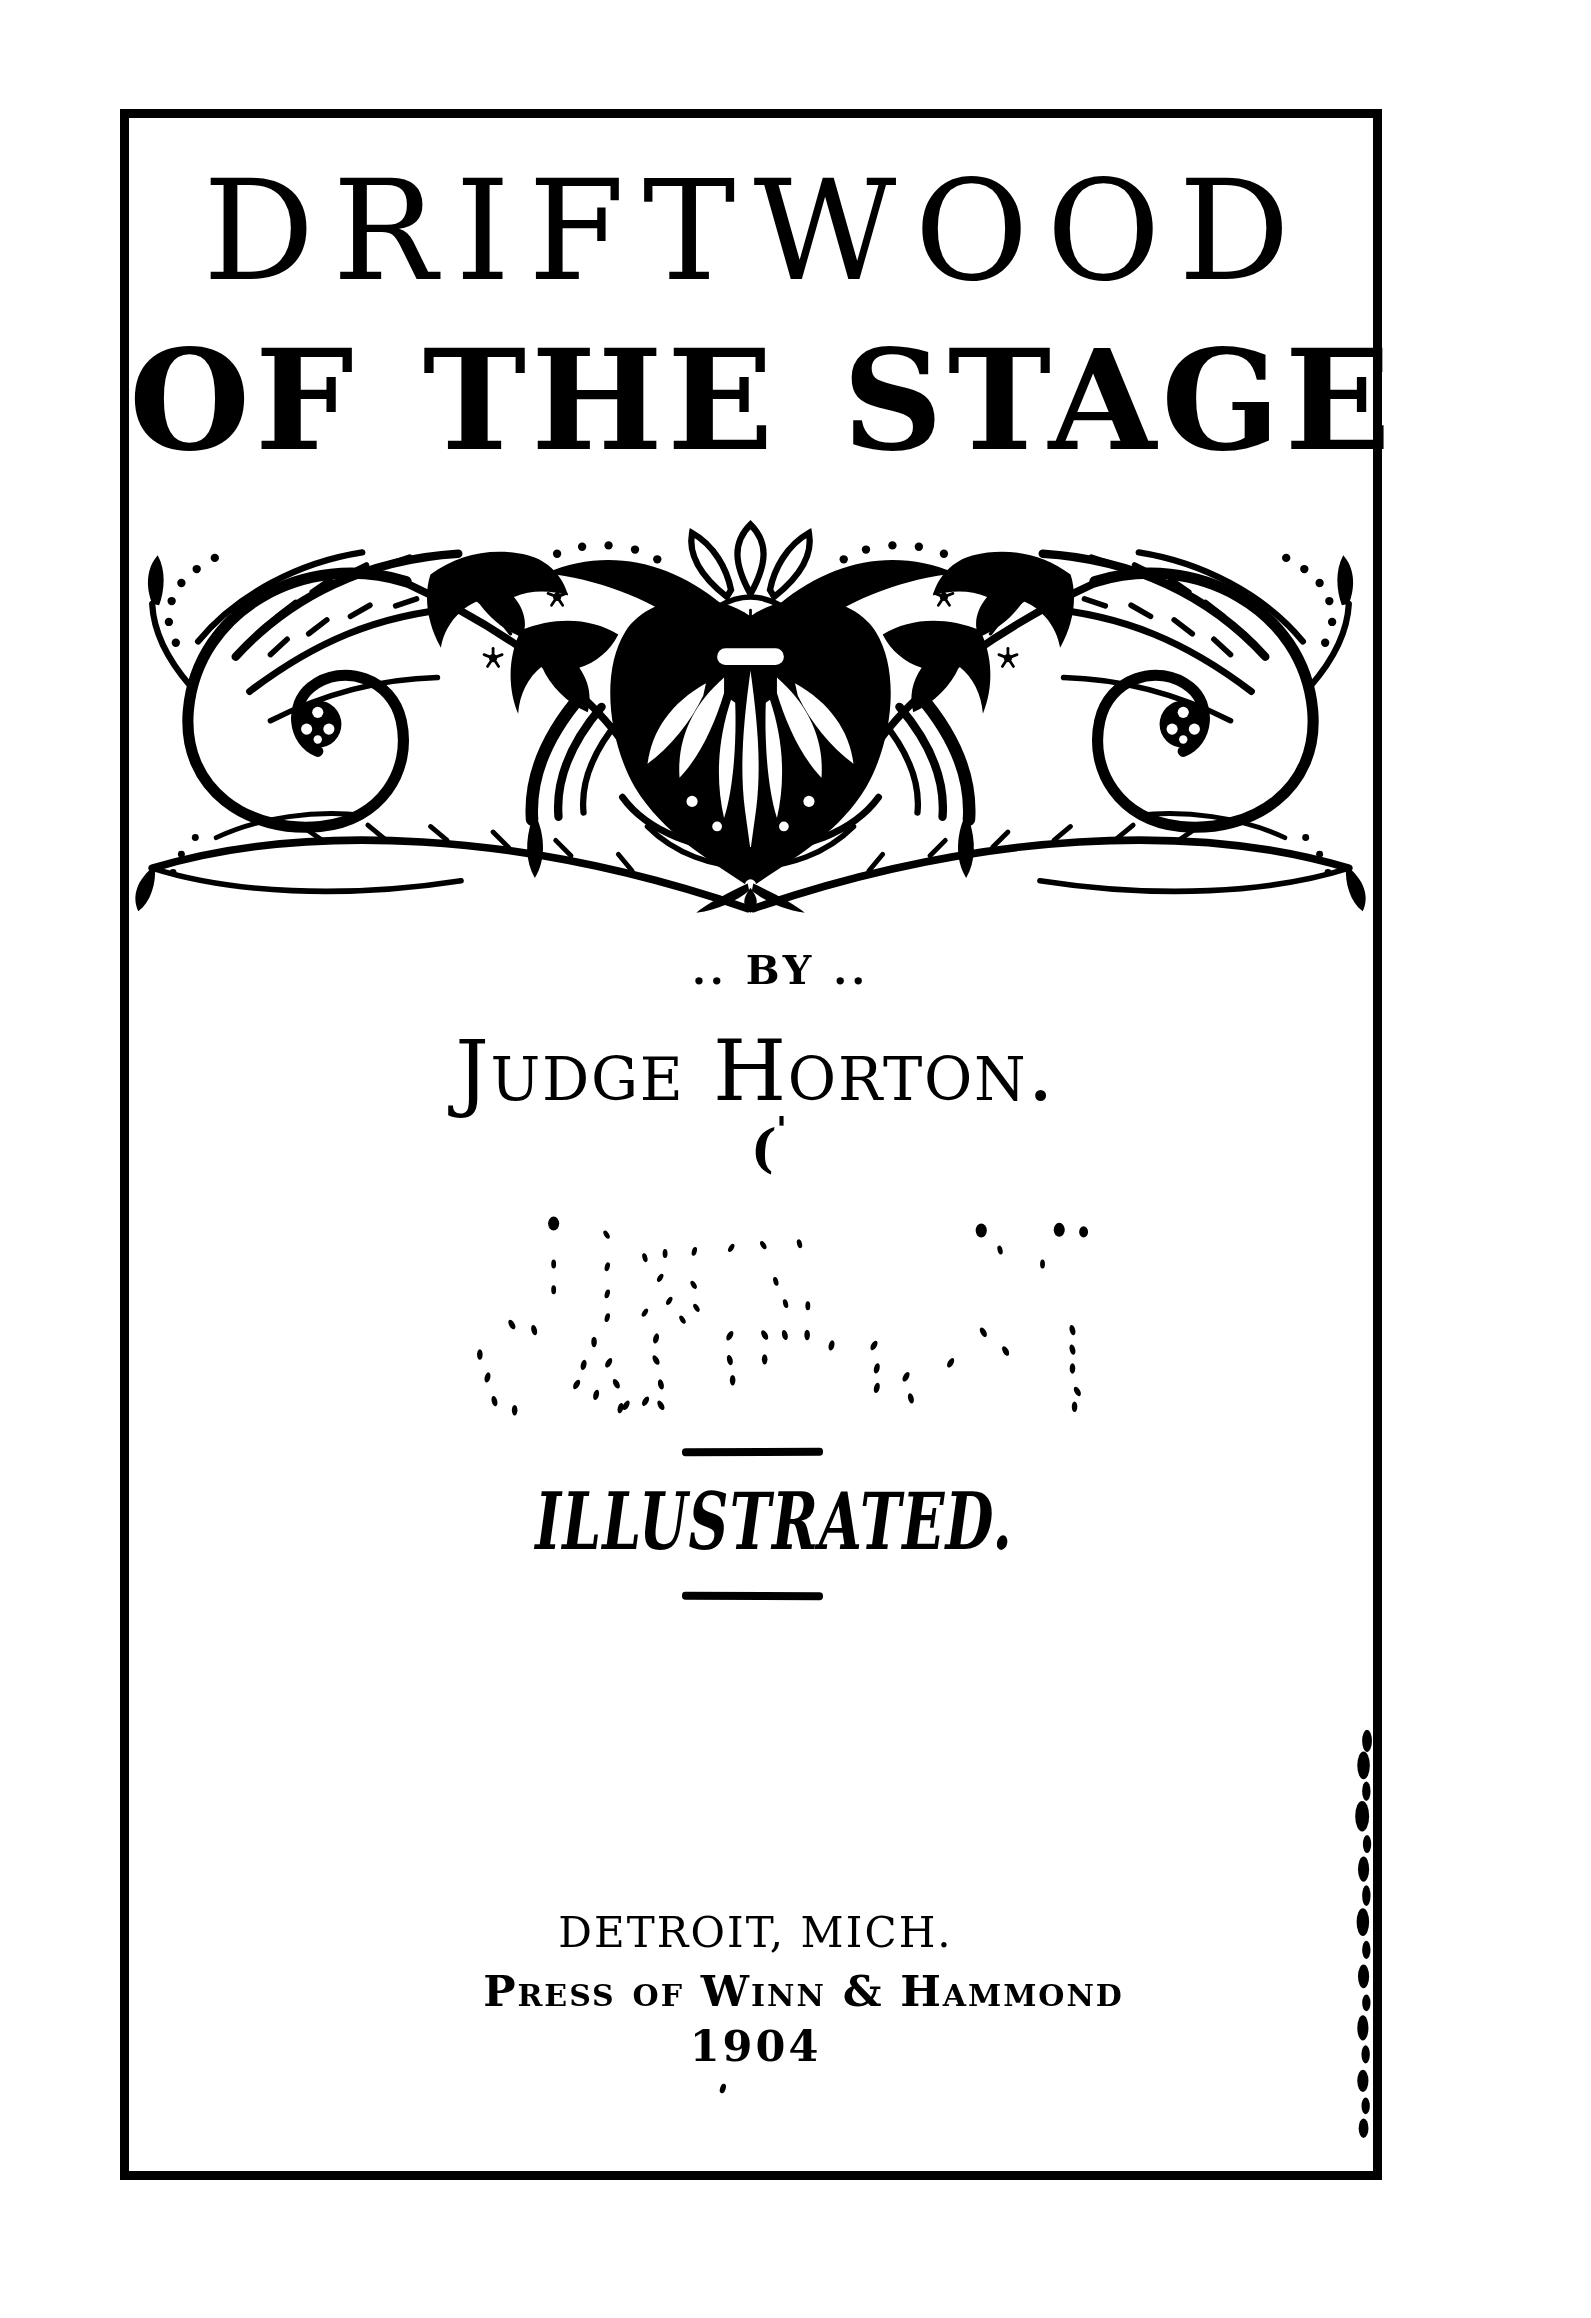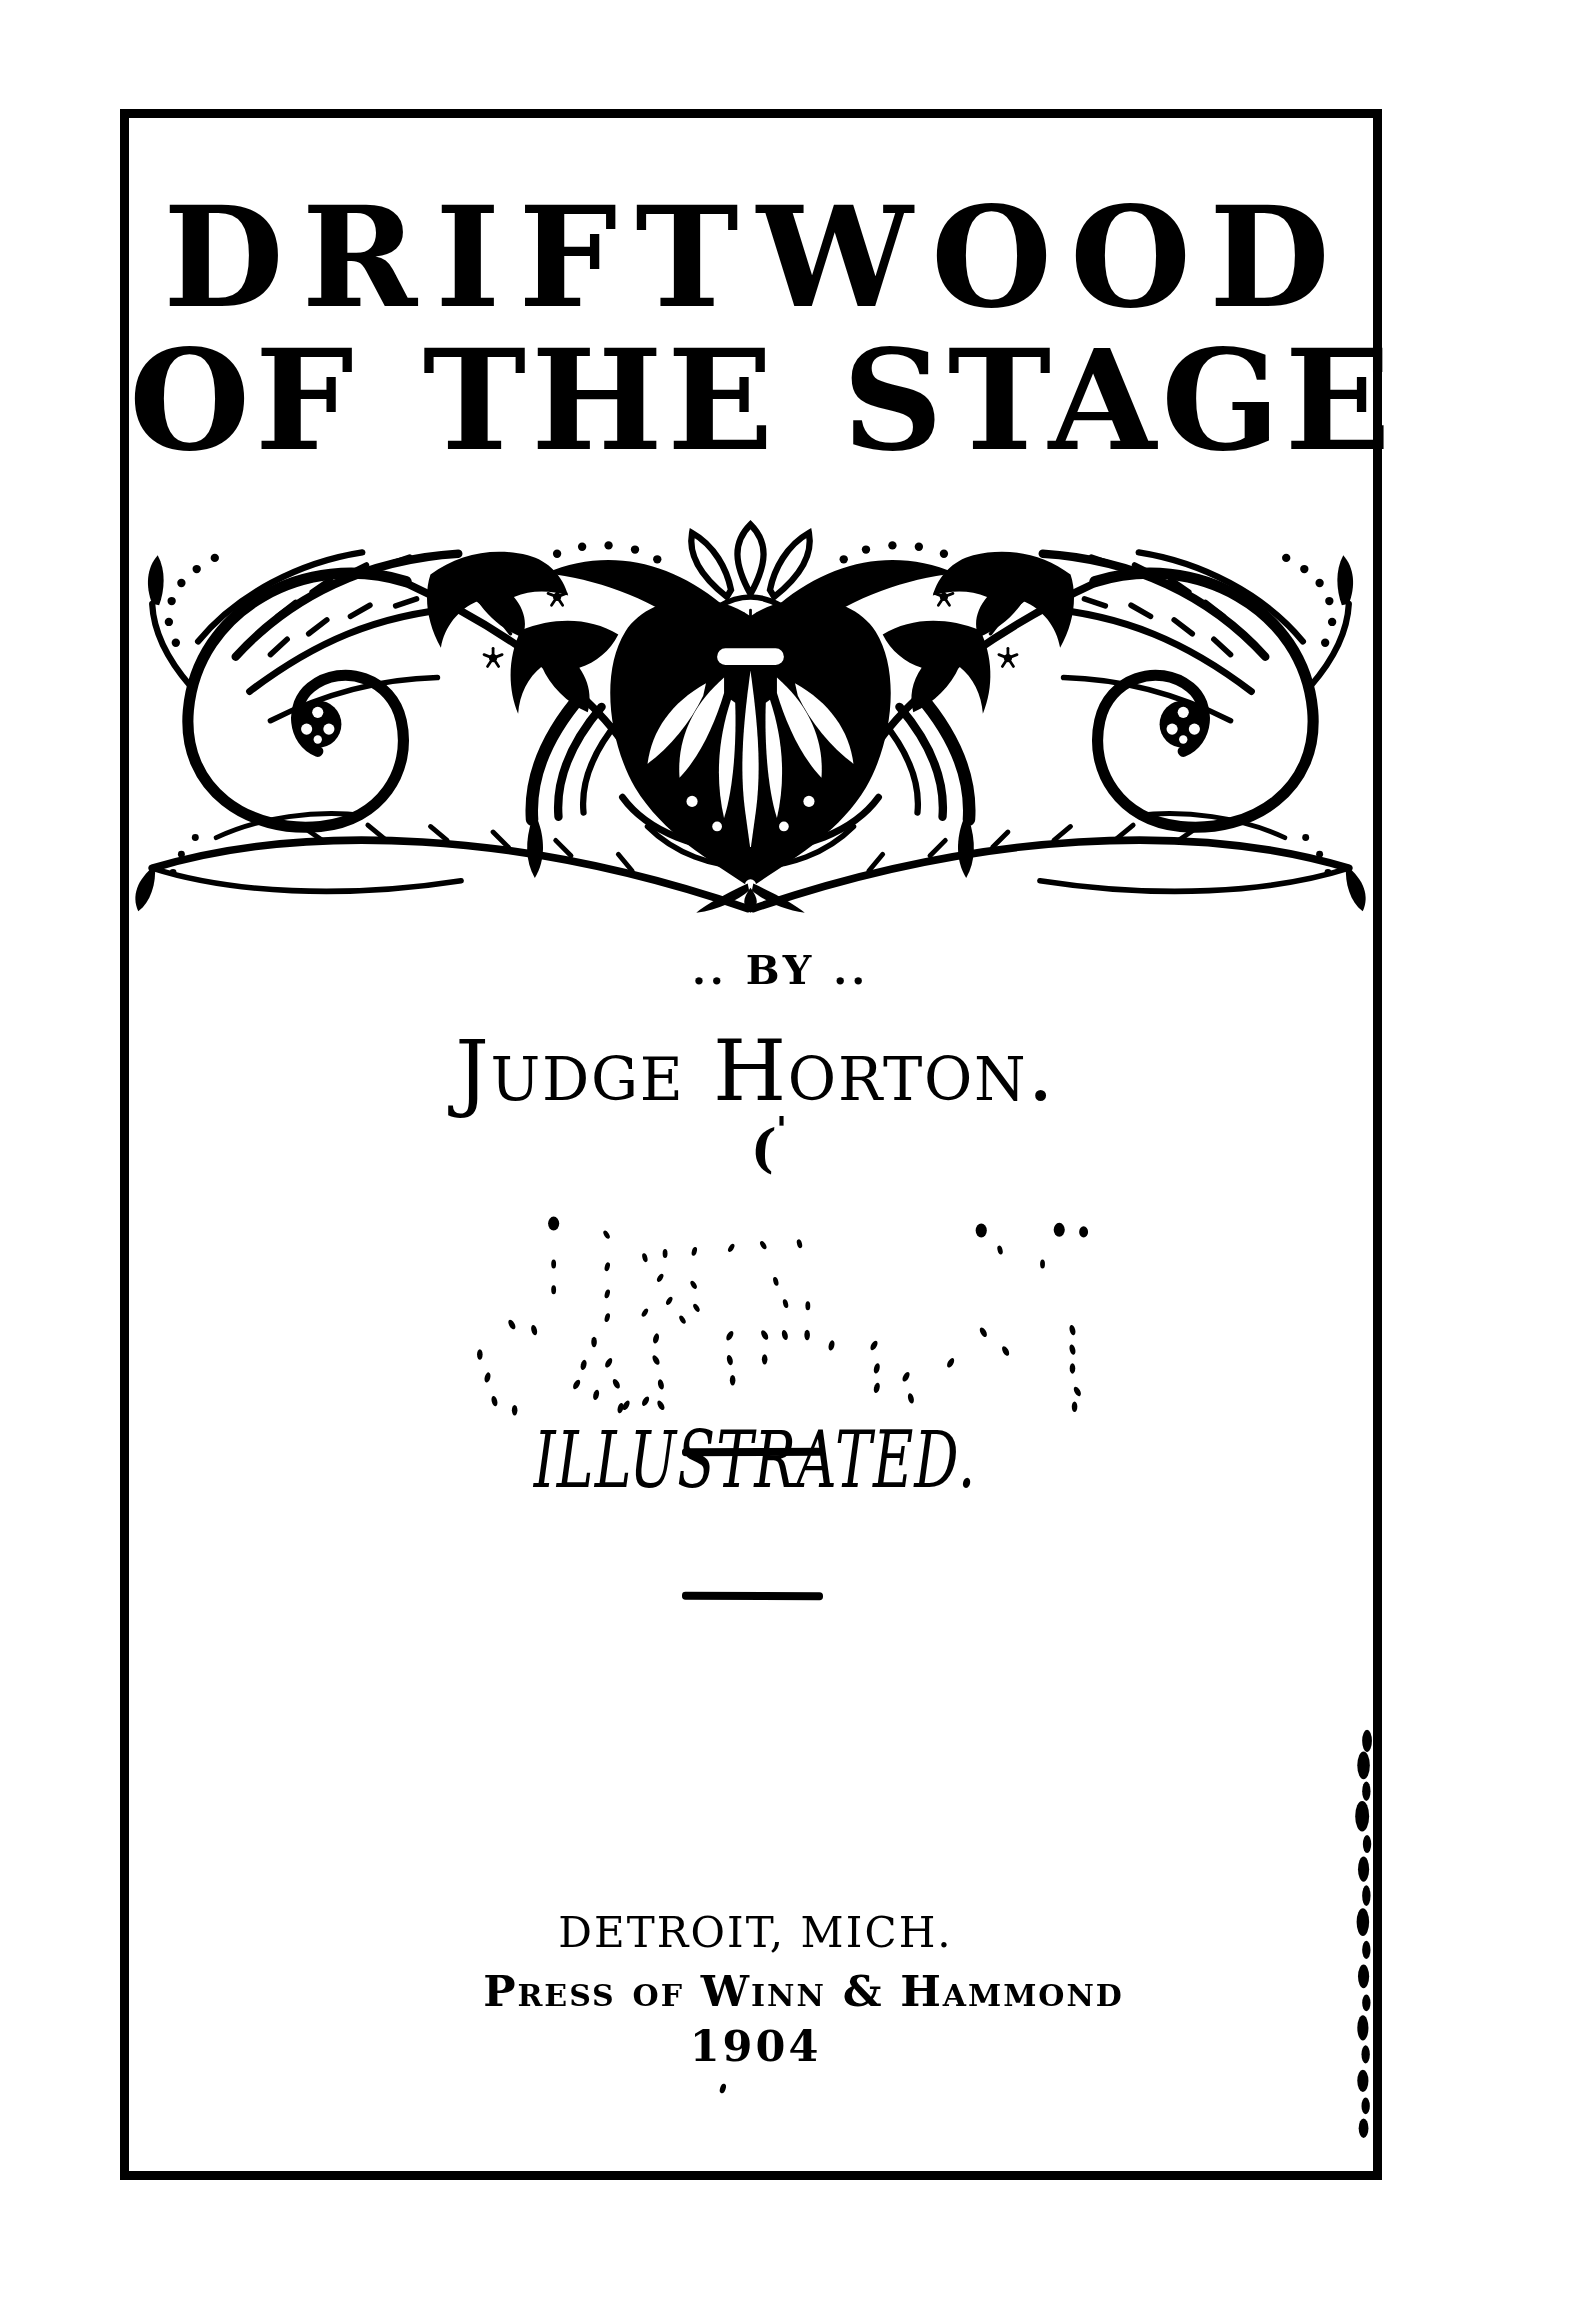--- a/index.html
+++ b/index.html
@@ -6,26 +6,26 @@
   body{
     width:1592px;height:2319px;position:relative;overflow:hidden;
     background:#ffffff;color:#000;
     font-family:"DejaVu Serif","Liberation Serif",serif;
   }
   .frame{
     position:absolute;left:120px;top:109px;width:1244px;height:2053px;
     border:9px solid #000;
   }
   .centered{position:absolute;left:129px;width:1253px;text-align:center;white-space:nowrap;}
-  .title1{top:188px;font-weight:bold;font-size:139px;line-height:1;letter-spacing:.13em;}
+  .title1{top:162px;font-weight:normal;font-size:139px;line-height:1;letter-spacing:.13em;}
   .title2{top:331px;font-weight:bold;font-size:139px;line-height:1;letter-spacing:.035em;word-spacing:.08em;}
   .byline{top:950px;font-weight:bold;font-size:40px;line-height:1;letter-spacing:.10em;padding-left:25px;}
   .author{top:1029px;font-weight:normal;font-size:84px;line-height:1;
           font-variant-caps:small-caps;letter-spacing:.02em;}
-  .illus{top:1421px;font-weight:normal;font-style:italic;font-size:79px;line-height:1;}
+  .illus{top:1482px;font-weight:bold;font-style:italic;font-size:79px;line-height:1;padding-left:19px;}
   .illus .squeeze{display:inline-block;transform:scaleX(.70);transform-origin:center;letter-spacing:.02em;}
   .rule{position:absolute;left:682px;width:141px;height:7.7px;background:#000;border-radius:3.5px;}
   .rule1{top:1448px;transform:rotate(-.3deg);}
   .rule2{top:1592px;transform:rotate(.2deg);}
   .city{top:1912px;font-weight:normal;font-size:42px;line-height:1;letter-spacing:.05em;}
   .press{top:1970px;font-weight:bold;font-size:43px;line-height:1;
          font-variant-caps:small-caps;letter-spacing:.045em;padding-left:48px;}
   .year{top:2025px;font-weight:bold;font-size:43px;line-height:1;letter-spacing:.07em;}
   .ornament{position:absolute;left:131px;top:512px;width:1239px;height:407px;}
   .stray{position:absolute;left:751px;top:1122px;font-size:52px;line-height:1;

